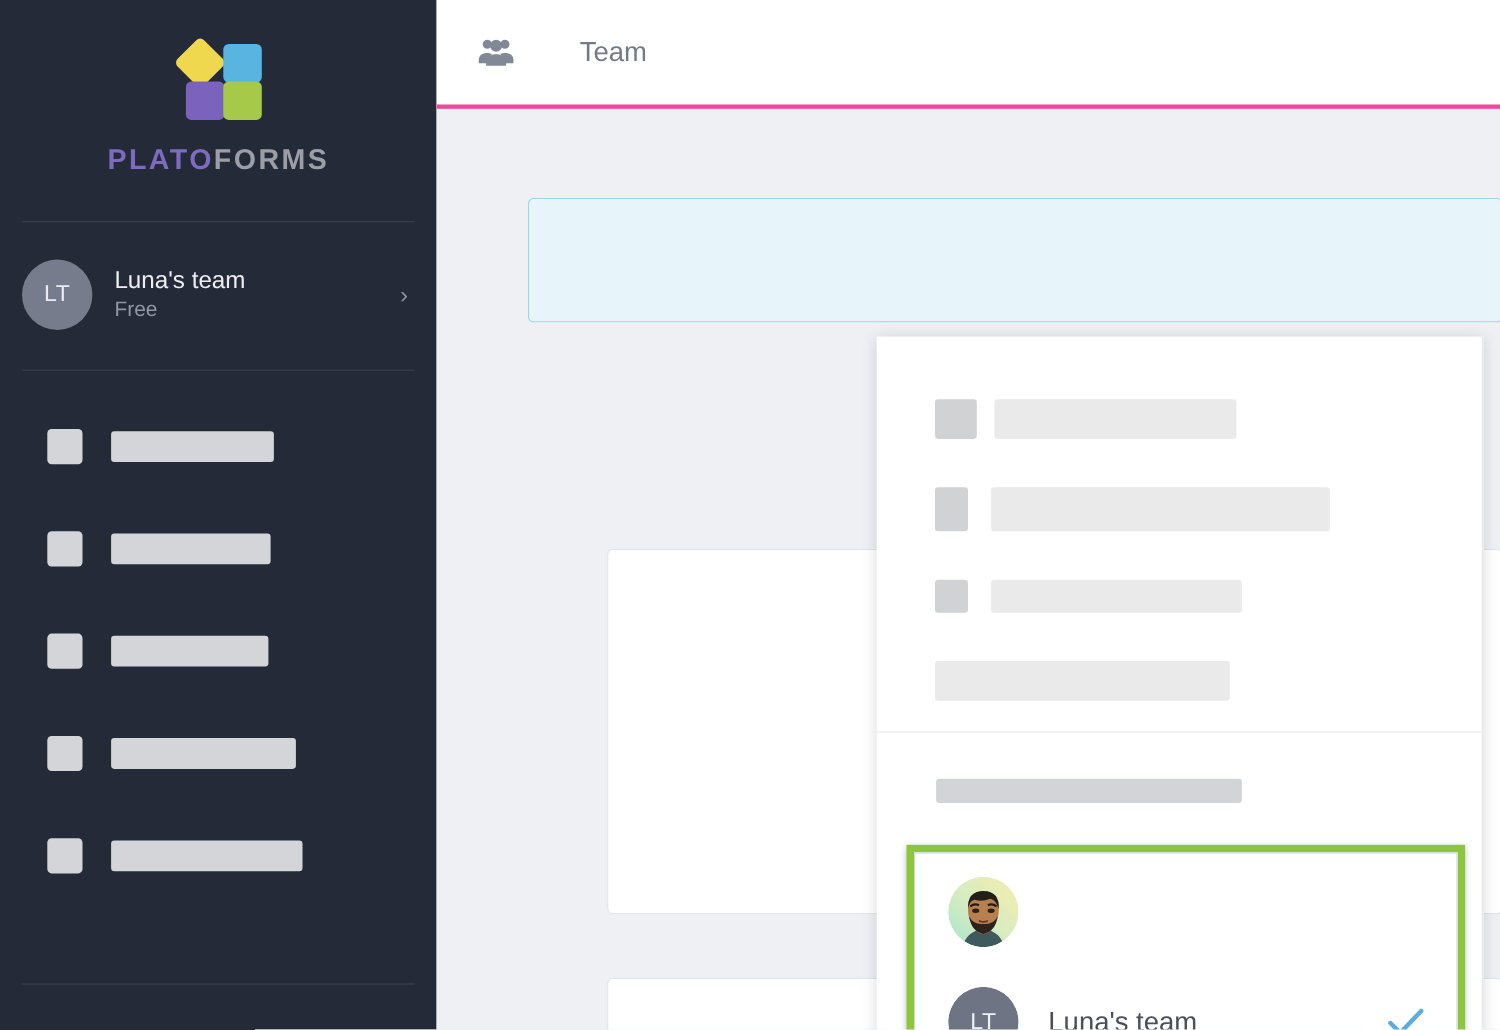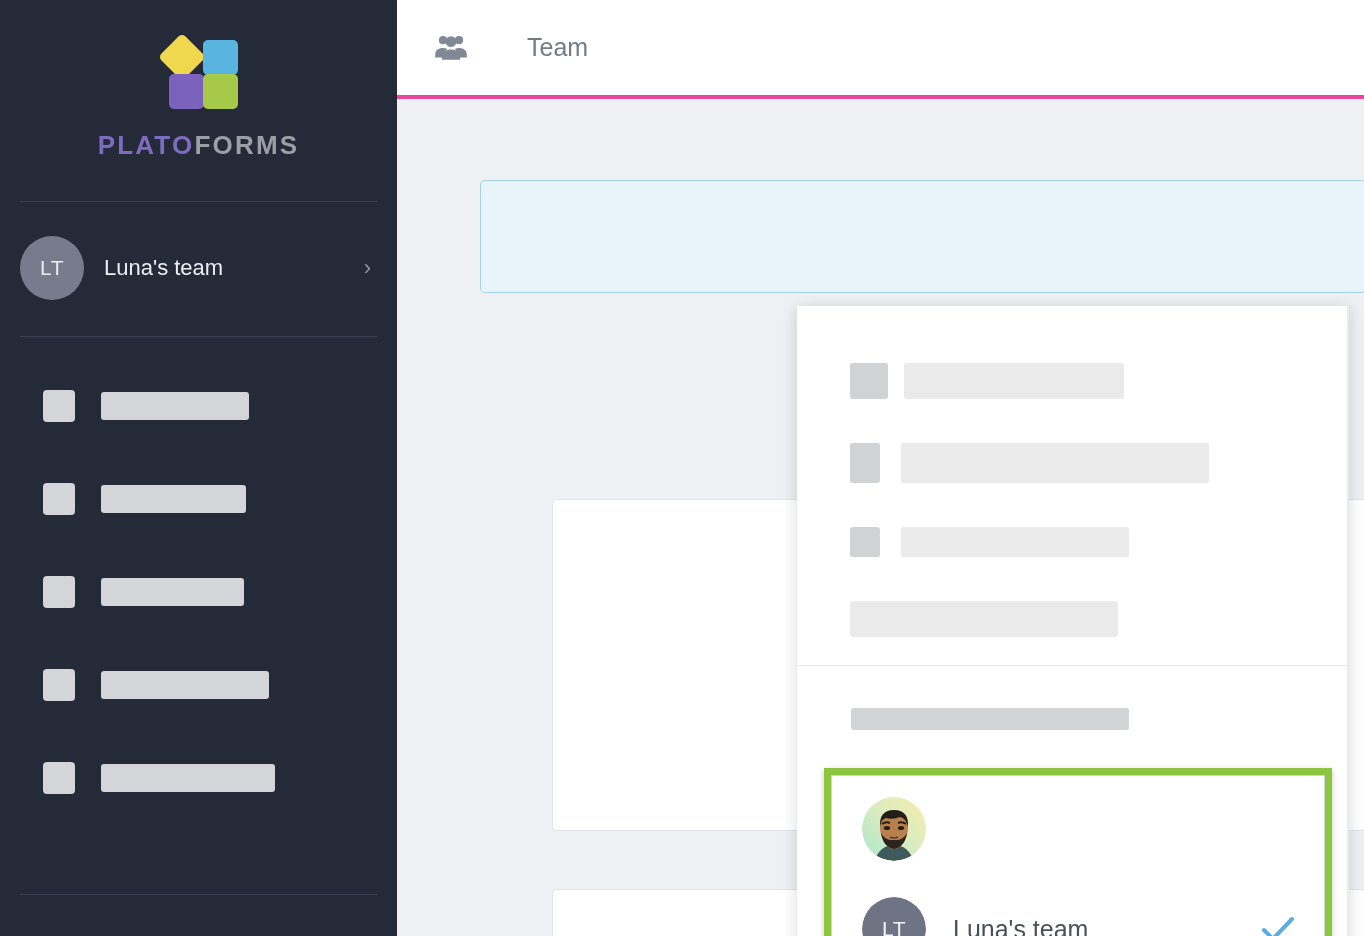--- a/index.html
+++ b/index.html
@@ -395,20 +395,21 @@
         <span class="plato">PLATO</span><span class="forms">FORMS</span>
       </div>
     </div>
 
     <div class="sidebar-divider"></div>
 
     <div class="team-switcher">
       <div class="team-avatar">LT</div>
       <div class="team-meta">
         <div class="team-name">Luna's team</div>
+        <div class="team-plan">Free</div>
       </div>
       <div class="team-chevron">›</div>
     </div>
 
     <div class="sidebar-divider2"></div>
 
     <div class="nav-skeleton">
       <div class="nav-sk-row">
         <div class="nav-sk-icon"></div>
         <div class="nav-sk-bar" style="width:148px;"></div>

